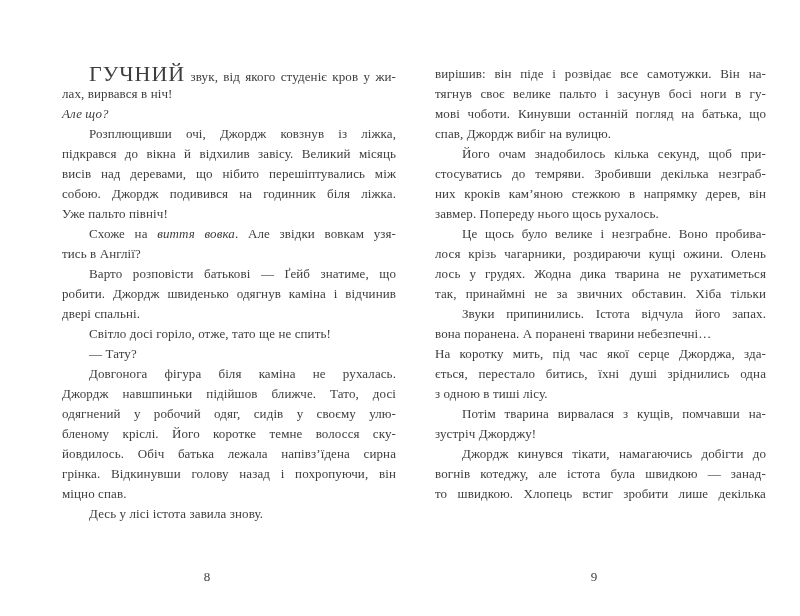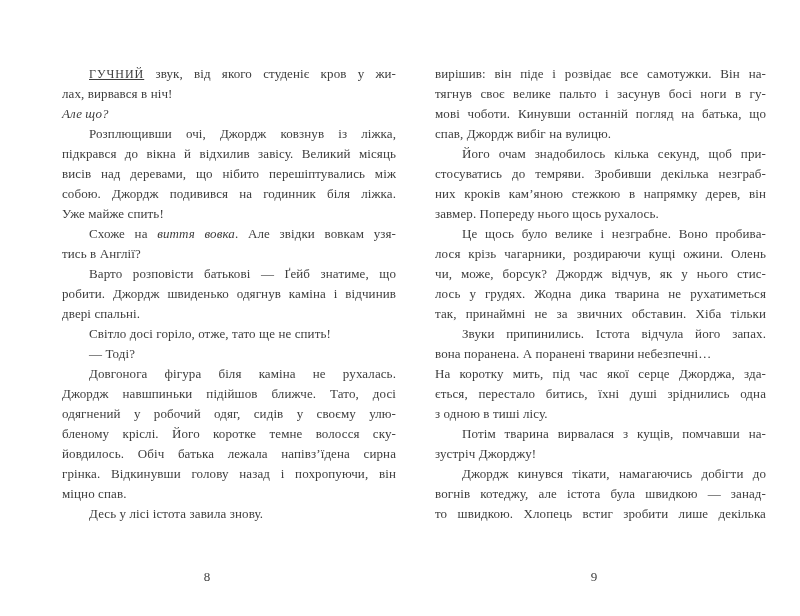--- a/index.html
+++ b/index.html
@@ -32,23 +32,22 @@
     white-space: normal;
     overflow: visible;
   }
   .line.in { padding-left: 27px; }
   .line.j {
     text-align: justify;
     text-align-last: justify;
     text-justify: inter-word;
   }
   .line .lead {
-    font-size: 12px;
+    font-size: 22px;
     letter-spacing: 1px;
-    text-decoration: underline;
   }
   .line em { font-style: italic; }
   .pageno {
     position: absolute;
     top: 569px;
     font-size: 13px;
     line-height: 16px;
     color: #3d3d3d;
     transform: translateX(-50%);
   }
@@ -62,28 +61,28 @@
 
   <section>
     <div class="text-column col-left">
         <div class="line in j"><span class="lead">ГУЧНИЙ</span> звук, від якого студеніє кров у жи-</div>
         <div class="line">лах, вирвався в ніч!</div>
         <div class="line"><em>Але що?</em></div>
         <div class="line in j">Розплющивши очі, Джордж ковзнув із ліжка,</div>
         <div class="line j">підкрався до вікна й відхилив завісу. Великий місяць</div>
         <div class="line j">висів над деревами, що нібито перешіптувались між</div>
         <div class="line j">собою. Джордж подивився на годинник біля ліжка.</div>
-        <div class="line">Уже майже спить!</div>
+        <div class="line">Уже пальто північ!</div>
         <div class="line in j">Схоже на <em>виття вовка</em>. Але звідки вовкам узя-</div>
         <div class="line">тись в Англії?</div>
         <div class="line in j">Варто розповісти батькові — Ґейб знатиме, що</div>
         <div class="line j">робити. Джордж швиденько одягнув каміна і відчинив</div>
         <div class="line">двері спальні.</div>
         <div class="line in">Світло досі горіло, отже, тато ще не спить!</div>
-        <div class="line in">— Тоді?</div>
+        <div class="line in">— Тату?</div>
         <div class="line in j">Довгонога фігура біля каміна не рухалась.</div>
         <div class="line j">Джордж навшпиньки підійшов ближче. Тато, досі</div>
         <div class="line j">одягнений у робочий одяг, сидів у своєму улю-</div>
         <div class="line j">бленому кріслі. Його коротке темне волосся ску-</div>
         <div class="line j">йовдилось. Обіч батька лежала напівз’їдена сирна</div>
         <div class="line j">грінка. Відкинувши голову назад і похропуючи, він</div>
         <div class="line">міцно спав.</div>
         <div class="line in">Десь у лісі істота завила знову.</div>
       </div>
     <div class="pageno pageno-left">8</div>
@@ -94,21 +93,20 @@
         <div class="line j">вирішив: він піде і розвідає все самотужки. Він на-</div>
         <div class="line j">тягнув своє велике пальто і засунув босі ноги в гу-</div>
         <div class="line j">мові чоботи. Кинувши останній погляд на батька, що</div>
         <div class="line">спав, Джордж вибіг на вулицю.</div>
         <div class="line in j">Його очам знадобилось кілька секунд, щоб при-</div>
         <div class="line j">стосуватись до темряви. Зробивши декілька незграб-</div>
         <div class="line j">них кроків кам’яною стежкою в напрямку дерев, він</div>
         <div class="line">завмер. Попереду нього щось рухалось.</div>
         <div class="line in j">Це щось було велике і незграбне. Воно пробива-</div>
         <div class="line j">лося крізь чагарники, роздираючи кущі ожини. Олень</div>
-        <div class="line j">чи, може, борсук? Джордж відчув, як у нього стис-</div>
         <div class="line j">лось у грудях. Жодна дика тварина не рухатиметься</div>
         <div class="line j">так, принаймні не за звичних обставин. Хіба тільки</div>
         <div class="line in j">Звуки припинились. Істота відчула його запах.</div>
         <div class="line">вона поранена. А поранені тварини небезпечні…</div>
         <div class="line j">На коротку мить, під час якої серце Джорджа, зда-</div>
         <div class="line j">ється, перестало битись, їхні душі зріднились одна</div>
         <div class="line">з одною в тиші лісу.</div>
         <div class="line in j">Потім тварина вирвалася з кущів, помчавши на-</div>
         <div class="line">зустріч Джорджу!</div>
         <div class="line in j">Джордж кинувся тікати, намагаючись добігти до</div>

